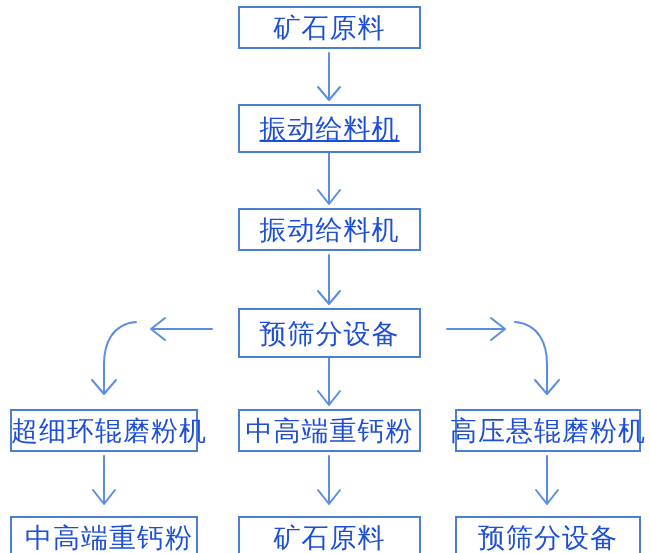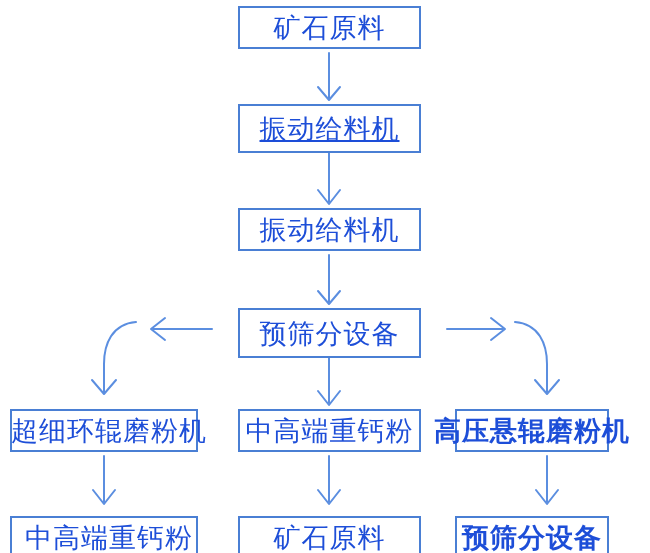--- a/index.html
+++ b/index.html
@@ -35,21 +35,21 @@
     font-size: 27px;
     letter-spacing: 1px;
     line-height: 1;
     white-space: nowrap;
     user-select: none;
   }
 
   
   .col-center { left: 238px; width: 183px; }
   .col-left   { left: 10px;  width: 188px; padding-left: 10px; }
-  .col-right  { left: 455px; width: 154px; font-weight: bold; }
+  .col-right  { left: 455px; width: 186px; }
 
   
   .row-1 { top: 6px;   height: 43px; }
   .row-2 { top: 104px; height: 49px; text-decoration: underline; }
   .row-3 { top: 208px; height: 43px; }
   .row-4 { top: 308px; height: 50px; }
   .row-5 { top: 409px; height: 43px; }
   .row-6 { top: 516px; height: 43px; }
 
   .arrow-layer {

